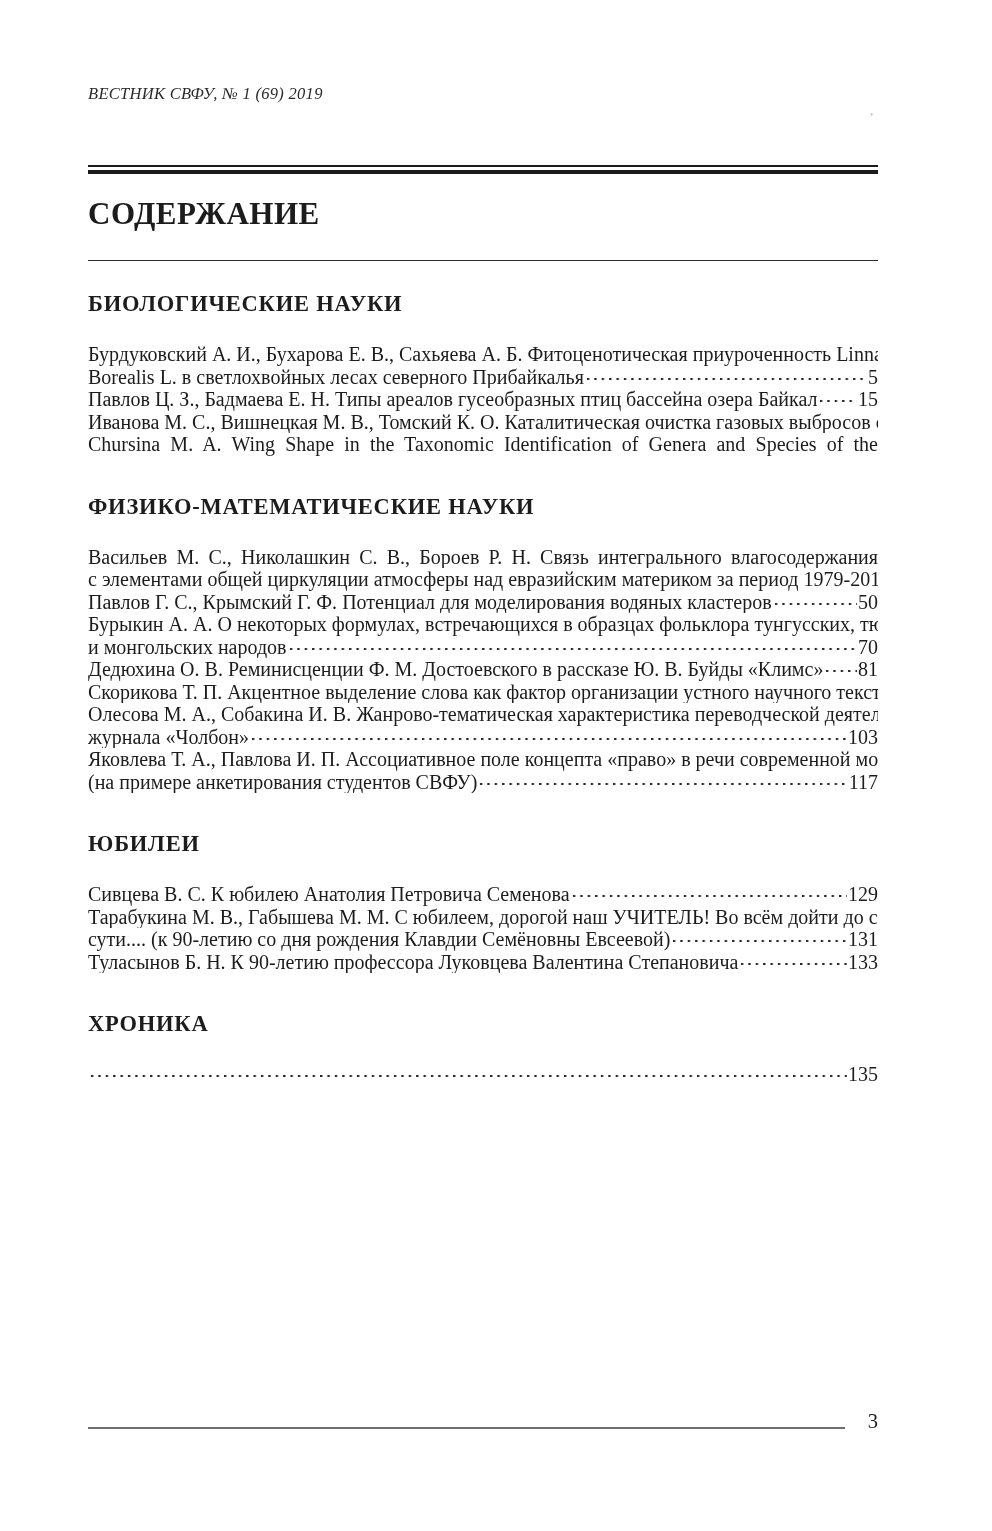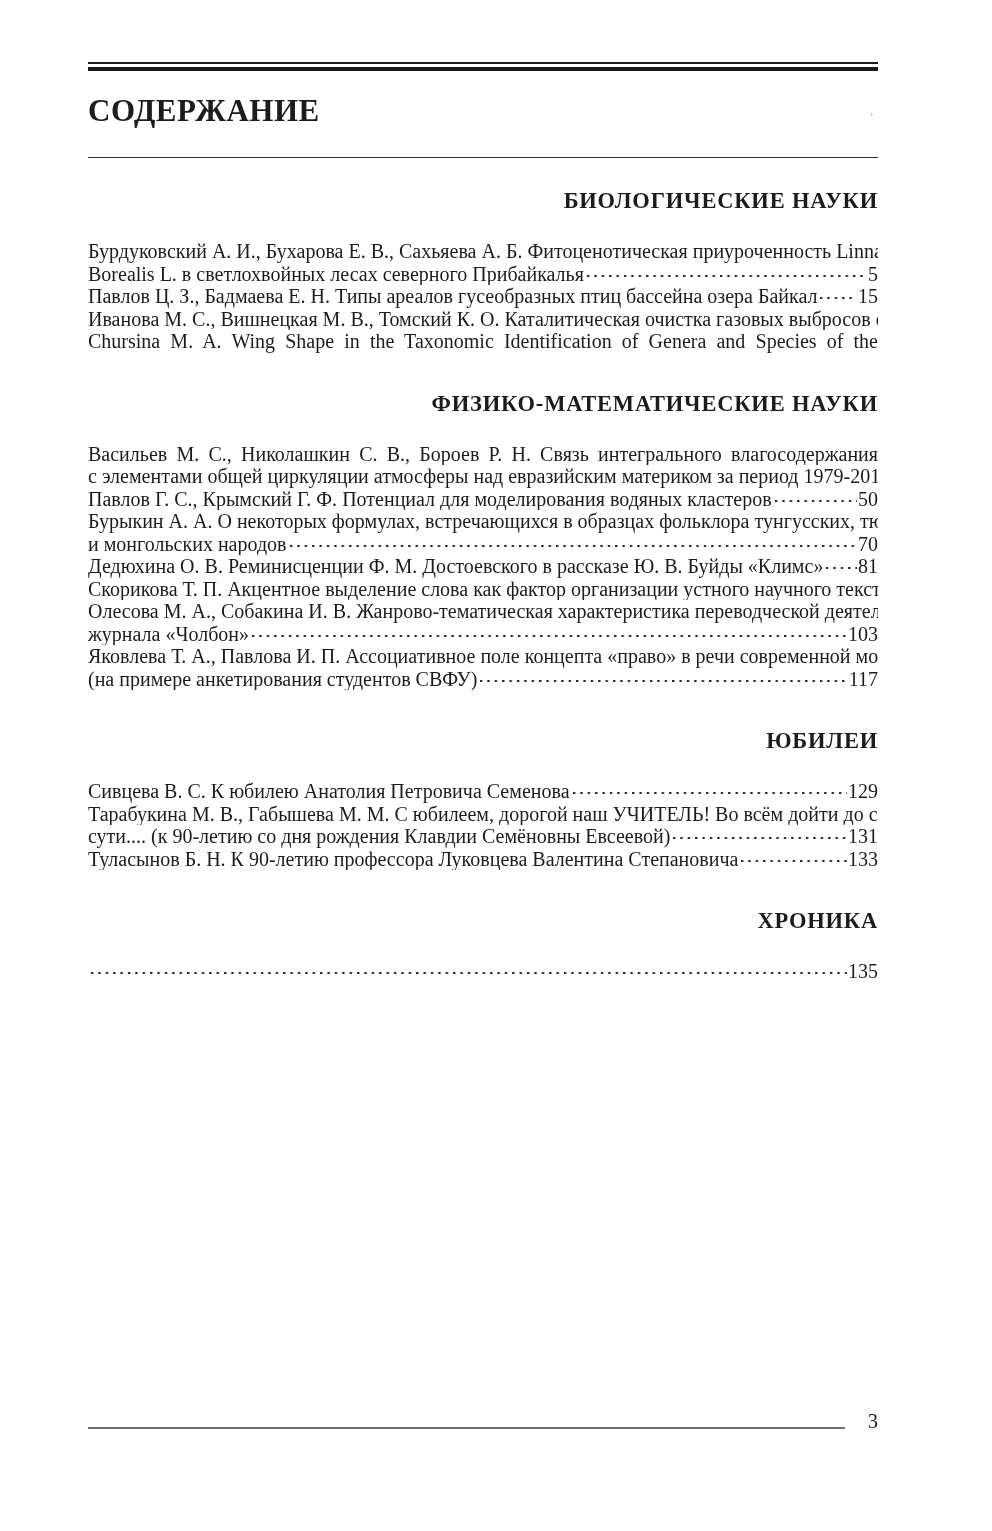--- a/index.html
+++ b/index.html
@@ -15,21 +15,21 @@
   .rule-double{
     margin-top:62px;height:3px;
     border-top:2.5px solid #1a1a1a;border-bottom:4px solid #1a1a1a;
   }
   .doc-title{
     margin-top:22px;text-align:left;font-weight:bold;font-size:31px;
     letter-spacing:0.5px;line-height:36px;
   }
   .rule-thin{margin-top:28px;height:0;border-top:1.6px solid #2e2e2e;}
   .section-heading{
-    margin-top:38px;margin-bottom:26px;text-align:right;font-weight:bold;
+    margin-top:38px;margin-bottom:26px;text-align:left;font-weight:bold;
     font-size:22.5px;letter-spacing:0.8px;line-height:26px;
   }
   .section:first-child .section-heading{margin-top:30px;}
   .entry{margin:0;}
   .line{
     display:flex;align-items:baseline;font-size:20px;line-height:22.5px;
     height:22.5px;overflow:hidden;
   }
   .line .txt{white-space:pre;}
   .line.fill{display:block;text-align:justify;text-align-last:justify;}
@@ -51,20 +51,21 @@
   .footer-num{
     position:absolute;left:838px;top:1410px;width:40px;text-align:right;font-size:20.5px;
   }
 </style>
 </head>
 <body>
 
 <div class="page">
   <span class="scan-artifact">’</span>
   <div class="content">
+    <div class="journal-line">ВЕСТНИК СВФУ, № 1 (69) 2019</div>
     <div class="rule-double"></div>
     <div class="doc-title">СОДЕРЖАНИЕ</div>
     <div class="rule-thin"></div>
     <div id="toc-sections">
         <div class="section">
           <div class="section-heading">БИОЛОГИЧЕСКИЕ НАУКИ</div>
           <div class="entry">
             <div class="line">
               <span class="txt"><span class="it">Бурдуковский А. И., Бухарова Е. В., Сахьяева А. Б.</span><span> Фитоценотическая приуроченность </span><span class="it">Linnaea</span></span>
             </div>

